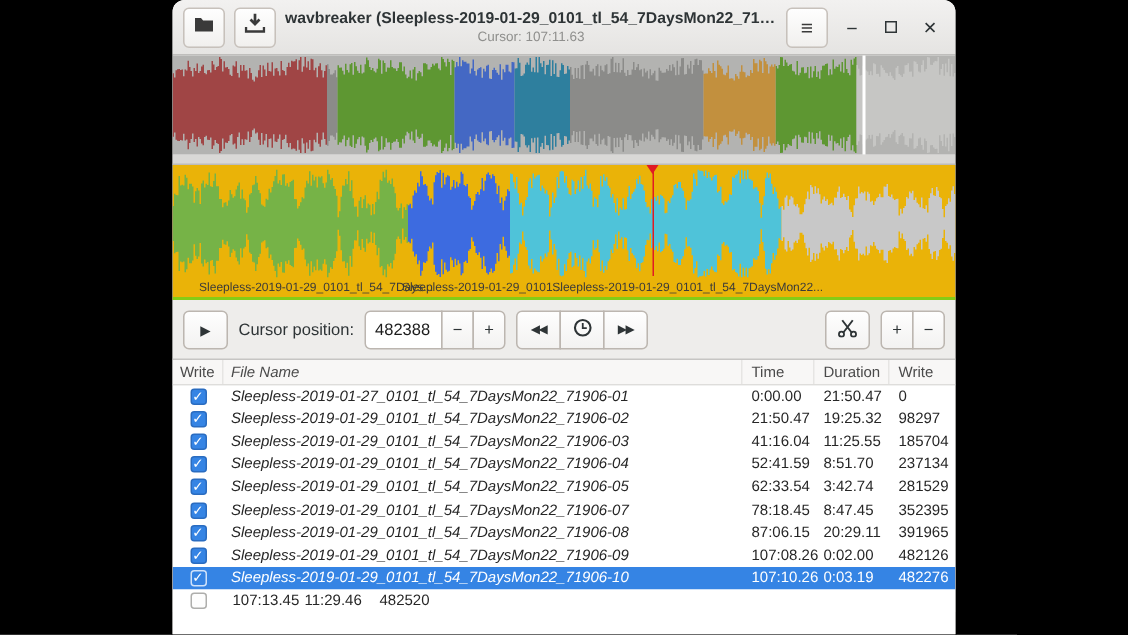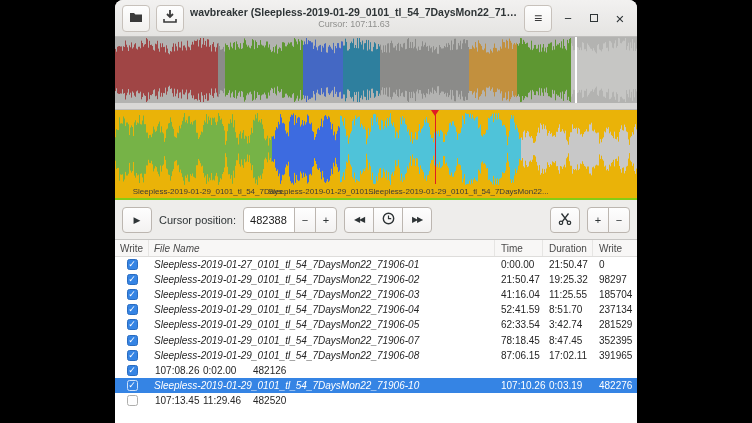--- a/index.html
+++ b/index.html
@@ -250,27 +250,28 @@
             <div class="col-time">78:18.45</div>
             <div class="col-dur">8:47.45</div>
             <div class="col-off">352395</div>
           </div>
           <div class="row">
             <div class="col-write">
               <span class="checkbox checked">✓</span>
             </div>
             <div class="col-name">Sleepless-2019-01-29_0101_tl_54_7DaysMon22_71906-08</div>
             <div class="col-time">87:06.15</div>
-            <div class="col-dur">17:02.11</div>
+            <div class="col-dur">20:29.11</div>
             <div class="col-off">391965</div>
           </div>
           <div class="row">
             <div class="col-write">
               <span class="checkbox checked">✓</span>
             </div>
+            <div class="col-name">Sleepless-2019-01-29_0101_tl_54_7DaysMon22_71906-09</div>
             <div class="col-time">107:08.26</div>
             <div class="col-dur">0:02.00</div>
             <div class="col-off">482126</div>
           </div>
           <div class="row selected">
             <div class="col-write">
               <span class="checkbox checked">✓</span>
             </div>
             <div class="col-name">Sleepless-2019-01-29_0101_tl_54_7DaysMon22_71906-10</div>
             <div class="col-time">107:10.26</div>

